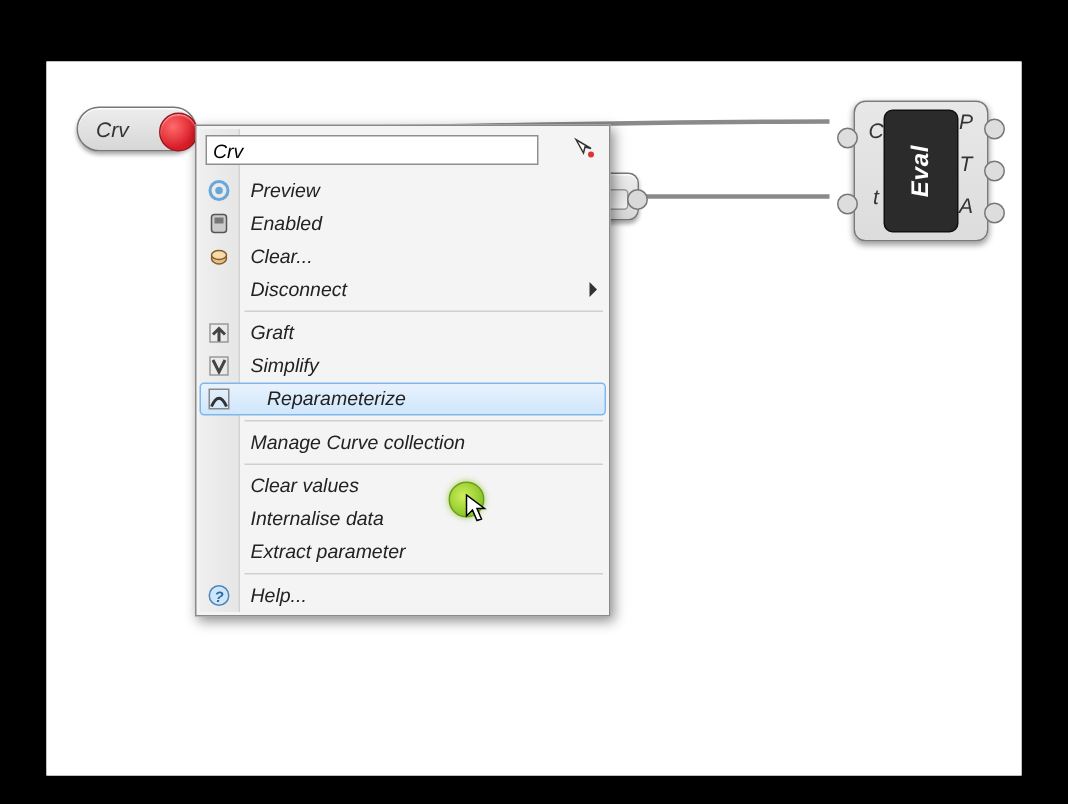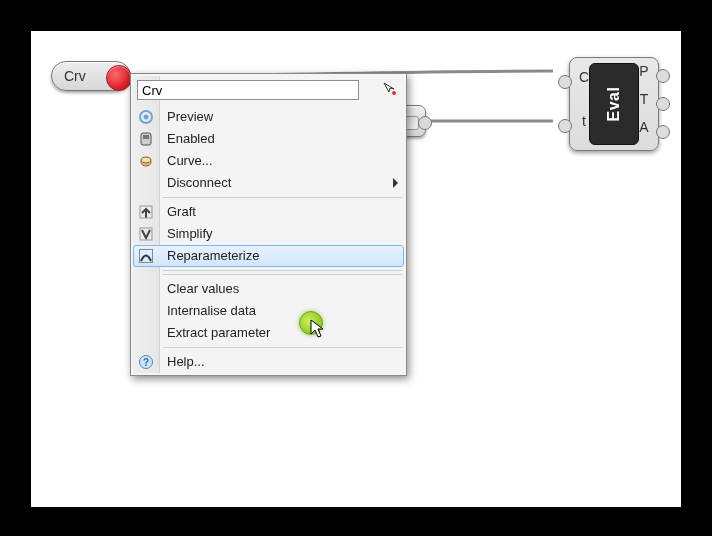--- a/index.html
+++ b/index.html
@@ -8,25 +8,26 @@
     width: 712px;
     height: 536px;
     font-family: "Segoe UI", Tahoma, Arial, sans-serif;
     font-size: 13px;
     background: #000;
     overflow: hidden;
   }
   .stage {
     position: absolute;
     left: 31px;
-    top: 31px;
+    top: 41px;
     width: 650px;
     height: 476px;
     background: #fff;
     overflow: visible;
+    font-style: italic;
   }
   .canvas {
     position: absolute;
     inset: 0;
     background: #fff;
   }
   .pill {
     position: absolute;
     height: 30px;
     border-radius: 15px;
@@ -230,21 +231,21 @@
   }
   .ctx-sep {
     margin: 3px 2px 3px 30px;
     border-top: 1px solid #cfcfcf;
   }
   .ctx-item.selected {
     background: linear-gradient(#e8f2fd,#cfe6fb);
     border: 1px solid #7fb7ea;
     border-radius: 3px;
     margin: 0;
-    padding-left: 33px;
+    padding-left: 44px;
     height: 20px;
     line-height: 20px;
   }
   .ctx-item.selected .mi { left: 4px; top: 2px; }
 
   .cursor-dot {
     position: absolute;
     width: 22px;
     height: 22px;
     border-radius: 50%;
@@ -339,21 +340,21 @@
       </span>
       <span>Enabled</span>
     </div>
     <div class="ctx-item">
       <span class="mi">
         <svg viewBox="0 0 16 16">
             <ellipse cx="8" cy="9" rx="5" ry="4" fill="#e2c089" stroke="#8a5a2a"></ellipse>
             <ellipse cx="8" cy="7" rx="5" ry="3" fill="#f3dca8" stroke="#8a5a2a"></ellipse>
           </svg>
       </span>
-      <span>Curve...</span>
+      <span>Clear...</span>
     </div>
     <div class="ctx-item">
       <span>Disconnect</span>
       <span class="arrow"></span>
     </div>
 
     <div class="ctx-sep"></div>
 
     <div class="ctx-item">
       <span class="mi">
@@ -378,20 +379,23 @@
         <svg viewBox="0 0 16 16">
             <path d="M3 13 Q8 2 13 13" fill="none" stroke="#333" stroke-width="2"></path>
             <rect x="1.5" y="1.5" width="13" height="13" fill="none" stroke="#888"></rect>
           </svg>
       </span>
       <span>Reparameterize</span>
     </div>
 
     <div class="ctx-sep"></div>
 
+    <div class="ctx-item">
+      <span>Manage Curve collection</span>
+    </div>
 
     <div class="ctx-sep"></div>
 
     <div class="ctx-item">
       <span>Clear values</span>
     </div>
     <div class="ctx-item">
       <span>Internalise data</span>
     </div>
     <div class="ctx-item">

